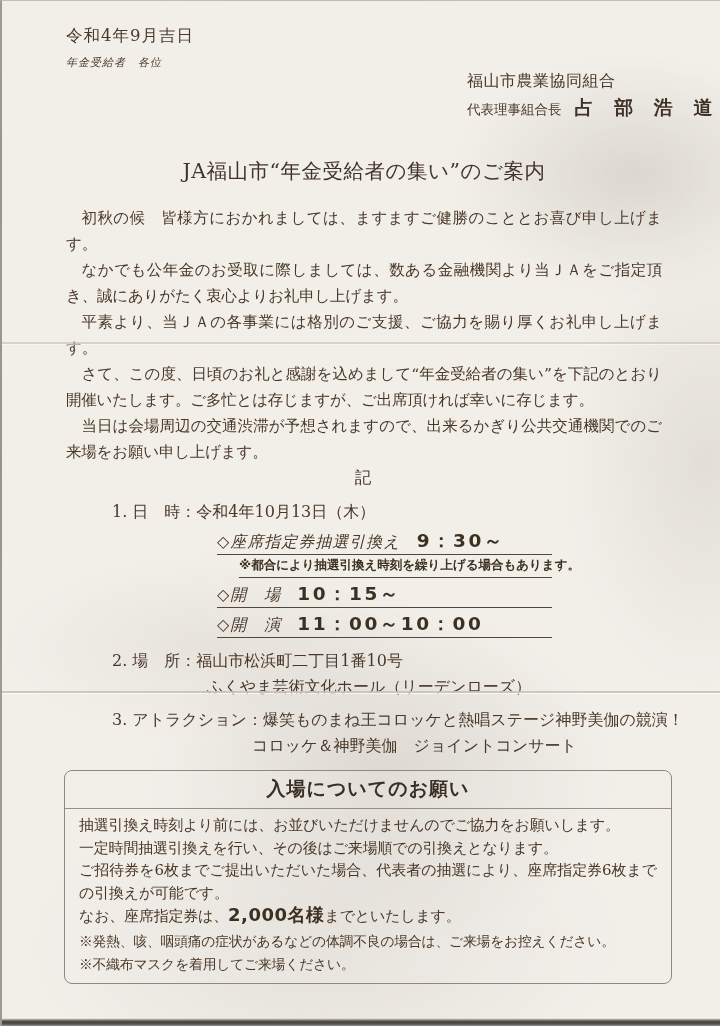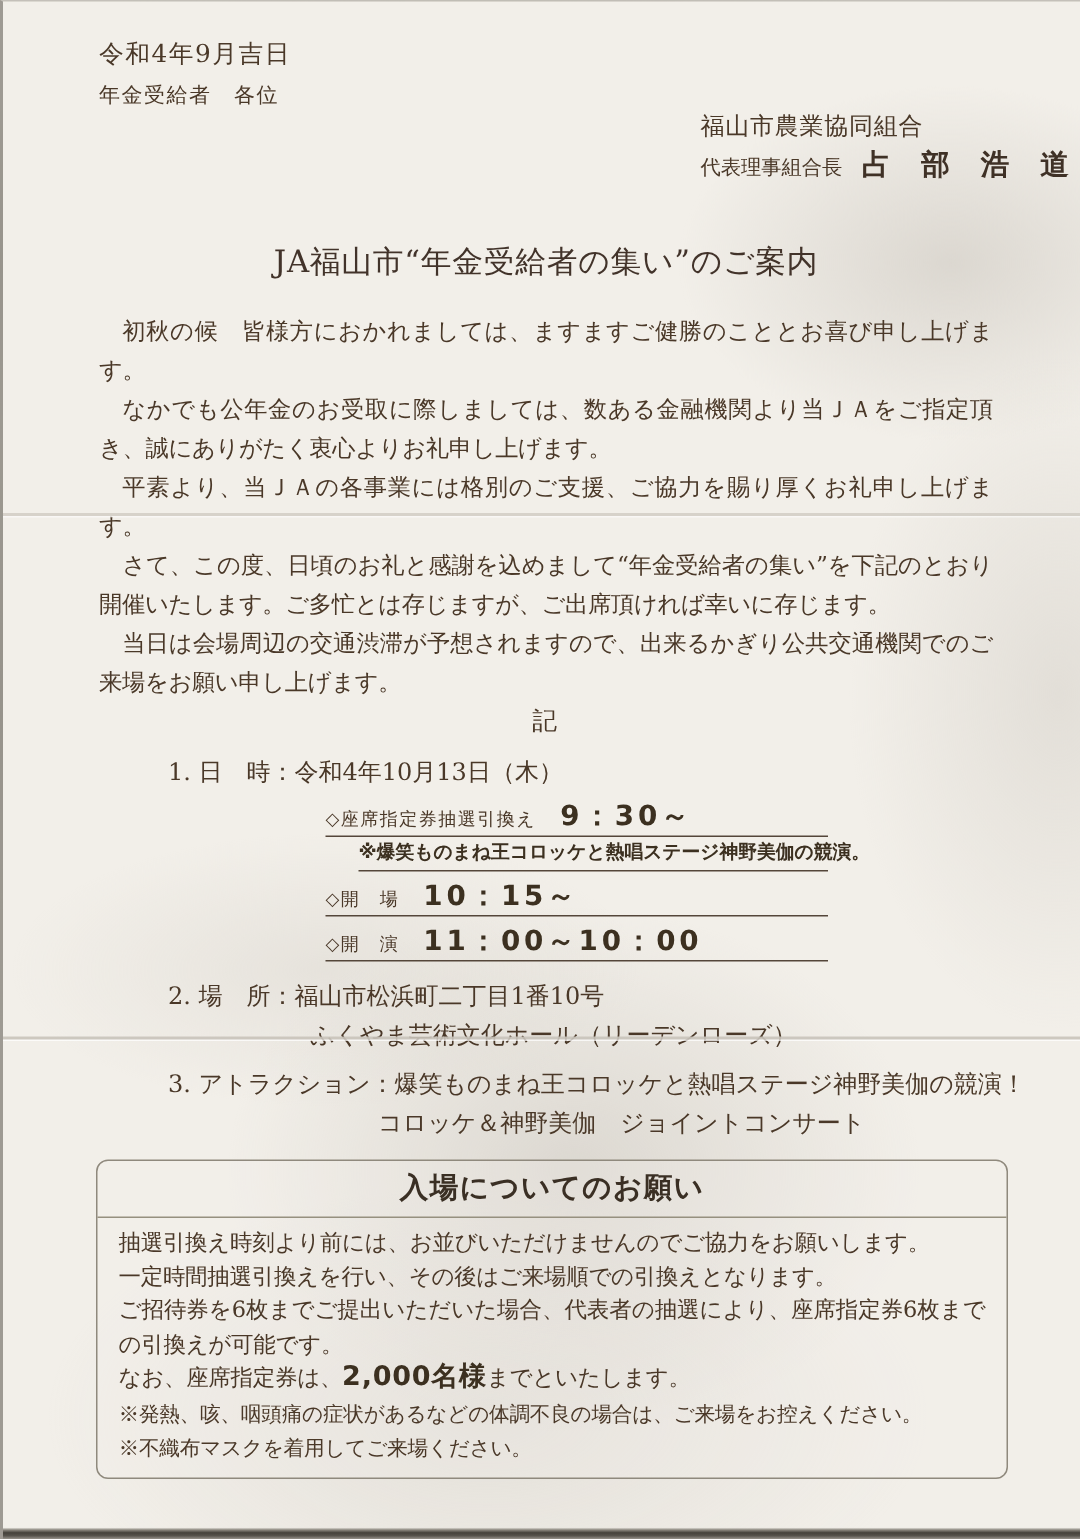--- a/index.html
+++ b/index.html
@@ -24,39 +24,39 @@
   }
   .crease{position:absolute;left:0;right:0;height:1.5px;background:#c9c4bb;box-shadow:0 1px 0 rgba(255,255,255,.8);}
   .crease.c1{top:341px;opacity:.65;}
   .crease.c2{top:690px;opacity:.9;}
   .scan-bottom{position:absolute;left:0;right:0;bottom:0;height:11px;
     background:linear-gradient(to bottom, rgba(0,0,0,0) 0%, rgba(0,0,0,0) 30%, #8a867d 45%, #45423b 62%, #55524b 80%, #97938b 100%);}
 
   .sans{font-family:"DejaVu Sans","Liberation Sans",sans-serif;}
 
   .date-line{text-align:left;font-size:16.5px;letter-spacing:1px;}
-  .recipient-line{font-size:14px;margin-top:8px;letter-spacing:1px;}
+  .recipient-line{font-size:11px;margin-top:8px;letter-spacing:1px;font-style:italic;}
   .sender-block{margin-left:401px;margin-top:0;line-height:22px;}
   .org-line{font-size:16px;letter-spacing:.5px;white-space:nowrap;}
   .sender-line{margin-top:4px;white-space:nowrap;}
   .sender-title{font-size:13.5px;}
   .sender-name{font-size:19px;font-weight:600;letter-spacing:7px;margin-left:8px;color:#3f3126;}
 
   .doc-title{margin-top:37px;text-align:center;font-size:20.5px;letter-spacing:.5px;color:#42332a;white-space:nowrap;}
 
   .body-text{margin-top:20px;font-size:15.5px;line-height:26px;text-align:justify;letter-spacing:-.2px;}
   .body-text p{margin:0;text-indent:1em;}
 
   .record-marker{margin-top:2px;text-align:center;font-size:16.5px;letter-spacing:2px;}
 
   .items{margin-top:10px;margin-left:46px;font-size:16px;}
   .item-label{line-height:26px;white-space:nowrap;}
   .schedule{margin-left:105px;width:335px;}
   .srow{display:flex;align-items:baseline;border-bottom:1.5px solid #54463a;padding:3px 0 1px;}
-  .srow .slabel{font-size:12px;letter-spacing:1px;white-space:nowrap;}
+  .srow .slabel{font-size:16px;letter-spacing:1px;white-space:nowrap;font-style:italic;}
   .srow .stime{font-size:18.5px;font-weight:600;letter-spacing:2.5px;margin-left:16px;color:#3c3020;white-space:nowrap;}
   .snote{margin-left:22px;border-bottom:1.5px solid #54463a;font-size:12.5px;font-weight:bold;
          font-family:"DejaVu Sans","Liberation Sans",sans-serif;color:#3c3020;padding:2px 0 3px;white-space:nowrap;}
   .item2{margin-top:10px;}
   .item3{margin-top:8px;}
   .sub-line{line-height:25px;white-space:nowrap;}
   .sub-venue{margin-left:95px;}
   .sub-concert{margin-left:140px;}
 
   .admission-box{margin-top:12px;margin-left:-2px;width:608px;box-sizing:border-box;
@@ -100,21 +100,21 @@
   <div class="record-marker">記</div>
 
   <div class="items">
     <div class="item-label">1. 日　時：令和4年10月13日（木）</div>
 
     <div class="schedule">
       <div class="srow">
         <span class="slabel">◇座席指定券抽選引換え</span>
         <span class="stime sans">9：30～</span>
       </div>
-      <div class="snote">※爆笑ものまね王コロッケと熱唱ステージ神野美伽の競演。</div>
+      <div class="snote">※都合により抽選引換え時刻を繰り上げる場合もあります。</div>
       <div class="srow">
         <span class="slabel">◇開　場</span>
         <span class="stime sans">10：15～</span>
       </div>
       <div class="srow">
         <span class="slabel">◇開　演</span>
         <span class="stime sans">11：00～10：00</span>
       </div>
     </div>
 

